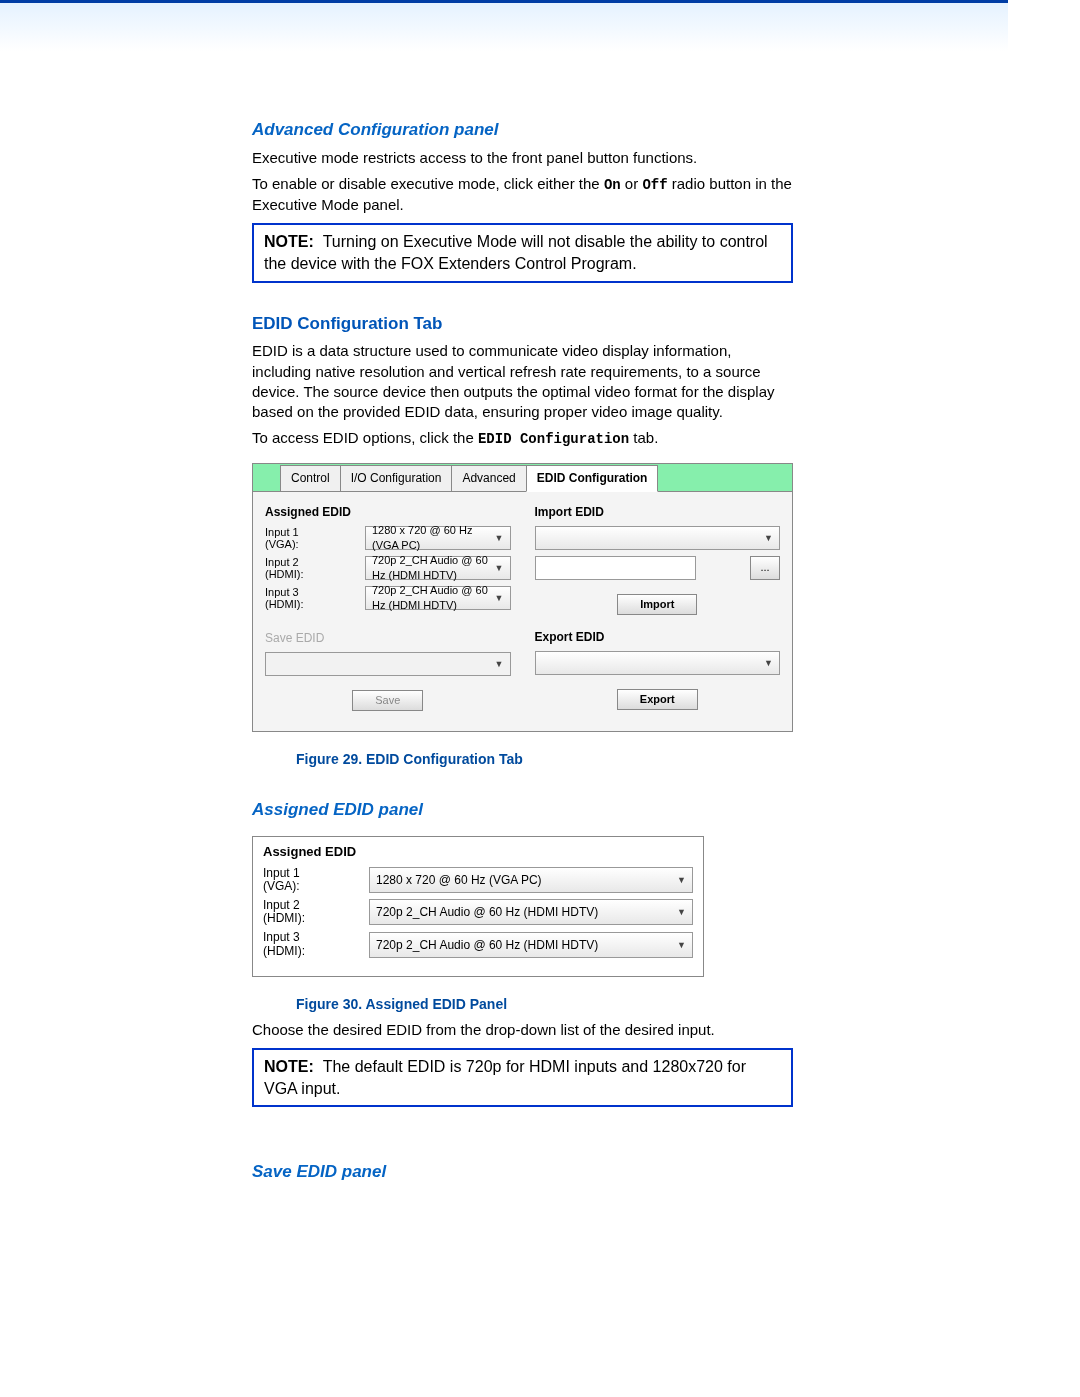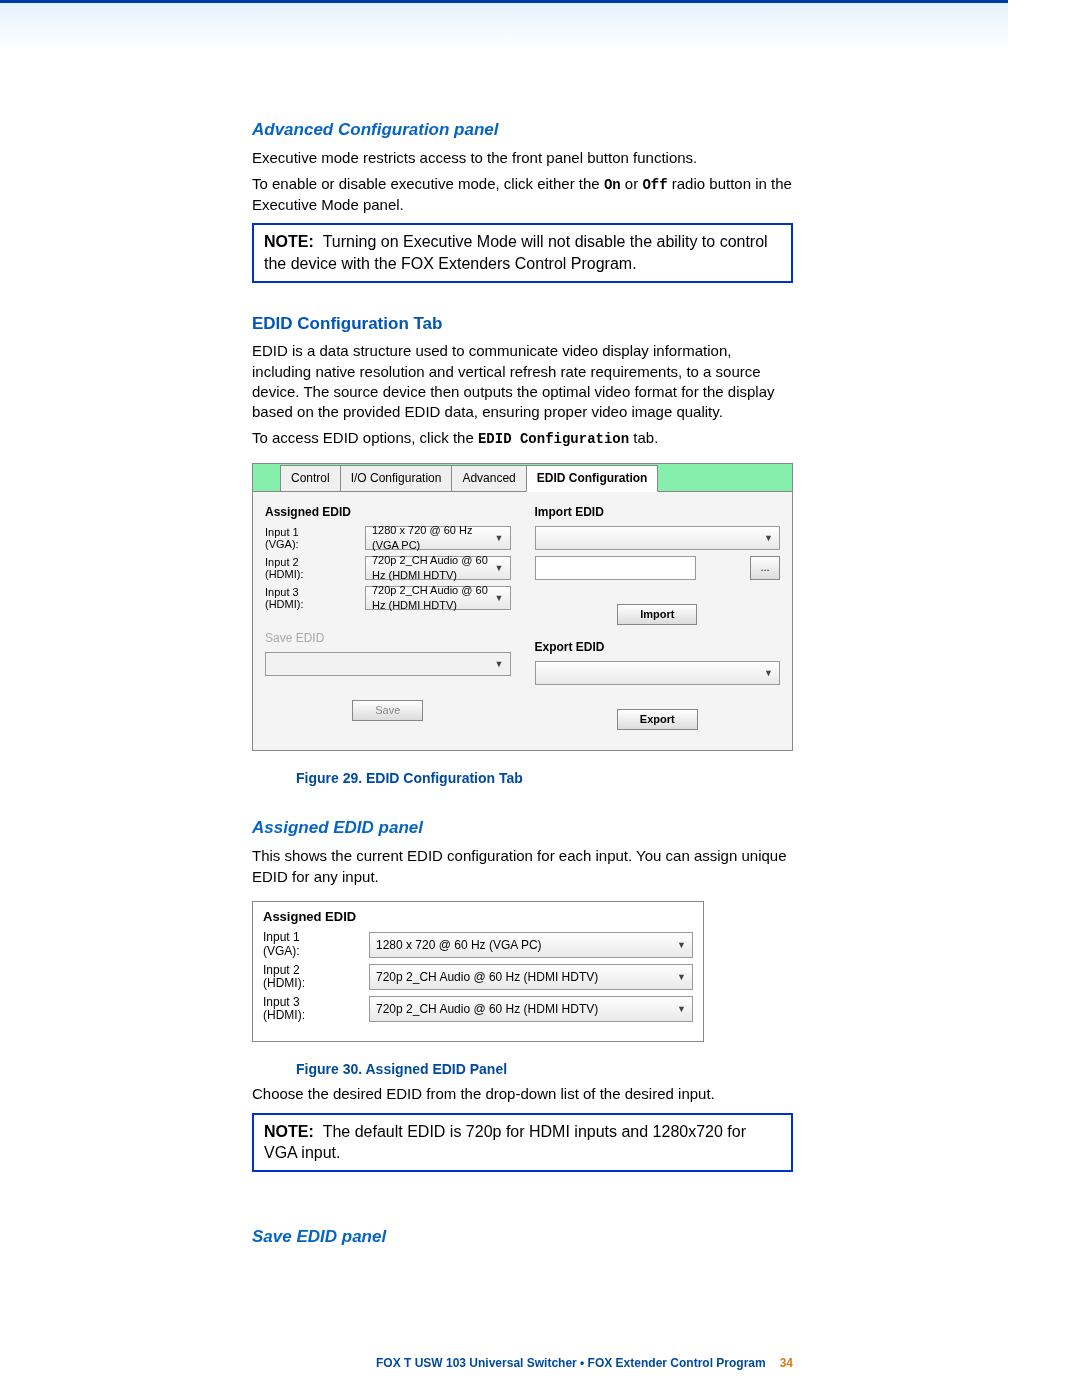--- a/index.html
+++ b/index.html
@@ -108,21 +108,20 @@
   }
   .select.disabled { color:#aaa; background:#f2f2f2; }
   .chev { font-size:9px; color:#444; }
   .btn {
     display:inline-block;
     border:1px solid #888;
     background:linear-gradient(#ffffff,#dcdcdc);
     padding:2px 22px;
     font-size:11px;
     font-weight:bold;
-    margin-top:10px;
   }
   .btn.wk { font-weight:normal; color:#888; }
   .center { text-align:center; margin-top:14px; }
   .dots-btn {
     width:28px; height:22px;
     border:1px solid #888;
     background:linear-gradient(#ffffff,#dcdcdc);
     text-align:center;
     font-size:11px; line-height:20px;
     margin-left:6px;
@@ -237,21 +236,20 @@
               </div>
             </div>
           <div class="center"><span class="btn">Export</span></div>
         </div>
       </div>
     </div>
 
     <div class="fig-caption">Figure 29.  EDID Configuration Tab</div>
 
     <div class="h-assigned">Assigned EDID panel</div>
-    <div class="para">This shows the current EDID configuration for each input. You can assign unique EDID for any input.</div>
 
     <div class="panel2">
       <div class="group-title" style="font-size:13px">Assigned EDID</div>
       <div class="row">
         <div class="lbl">Input 1 (VGA):</div>
         <div class="select">
             <span>1280 x 720 @ 60 Hz (VGA PC)</span>
             <span class="chev">▼</span>
           </div>
       </div>
@@ -275,16 +273,13 @@
     <div class="para">Choose the desired EDID from the drop-down list of the desired input.</div>
     <div class="notebox">
       <span class="nb-label">NOTE:</span>&nbsp;&nbsp;<span>The default EDID is 720p for HDMI inputs and 1280x720 for VGA input.</span>
     </div>
 
     <div style="height:24px"></div>
     <div class="h-save">Save EDID panel</div>
 
   </div>
 
-  <div class="footer">
-    <span>FOX T USW 103 Universal Switcher • FOX Extender Control Program</span><span class="pg">34</span>
-  </div>
 </div>
 
 </body></html>

